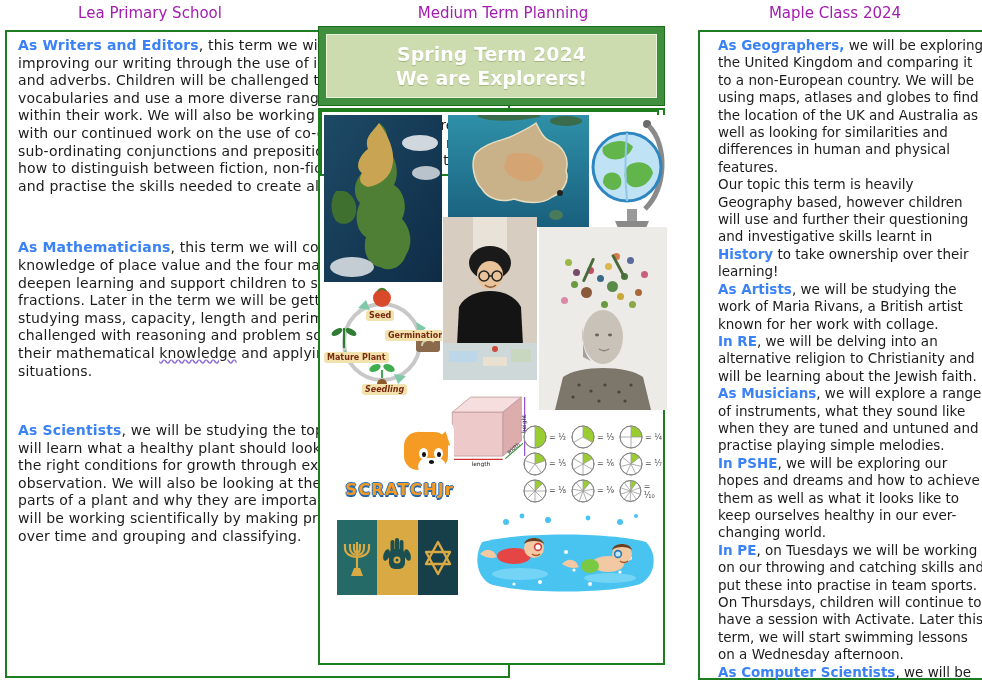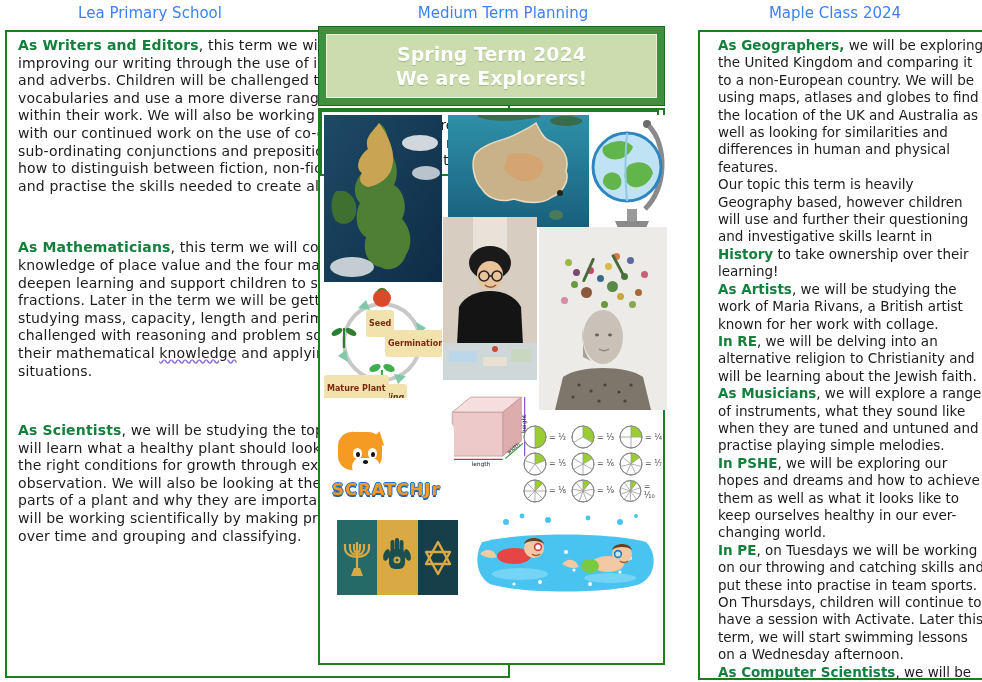--- a/index.html
+++ b/index.html
@@ -1,69 +1,69 @@
 <!DOCTYPE html>
 <html><head>
 <meta charset="utf-8">
 <style>
   html,body{margin:0;padding:0;}
   .page{position:relative;width:982px;height:682px;background:#fff;overflow:hidden;
         font-family:"DejaVu Sans","Liberation Sans",sans-serif;color:#1c1c1c;}
   
-  .hdr{position:absolute;top:4px;font-size:15px;color:#3b82f6;text-align:center;}
+  .hdr{position:absolute;top:4px;font-size:15px;color:#a21caf;text-align:center;}
   .h-school{left:30px;width:240px;}
   .h-doc{left:368px;width:270px;}
   .h-class{left:715px;width:240px;}
   
   .col{position:absolute;background:#fff;border:2px solid #1e7d1e;box-sizing:border-box;}
   .col-left{left:5px;top:30px;width:505px;height:648px;padding:5px 11px;}
   .col-right{left:698px;top:30px;width:306px;height:650px;padding:5px 18px;}
   .col-center{left:318px;top:108px;width:347px;height:557px;}
   .para{margin:0;font-size:14px;line-height:17.6px;letter-spacing:.15px;}
   .gap1{margin-top:44px;}
   .gap2{margin-top:42px;}
-  .lead{color:#15803d;font-weight:bold;}
+  .lead{color:#3b82f6;font-weight:bold;}
   .sq{text-decoration:underline;text-decoration-style:wavy;text-decoration-color:#8a6ad8;}
   .sec{margin:0;font-size:13.5px;line-height:17.4px;}
   
   .banner{position:absolute;left:318px;top:26px;width:347px;height:80px;background:#3f8f3f;
           border:1px solid #1a6b1a;box-sizing:border-box;padding:7px;}
   .banner-inner{width:100%;height:100%;background:#cddcae;box-sizing:border-box;border:1px solid #e9f1da;
           display:flex;flex-direction:column;align-items:center;justify-content:center;
           color:#fff;font-size:19px;font-weight:bold;line-height:24px;text-shadow:0 1px 1px #9fb57e;}
   
   .cimg{position:absolute;overflow:hidden;}
   .uk{left:4px;top:5px;width:118px;height:185px;}
   .aus{left:128px;top:5px;width:142px;height:112px;}
   .globe{left:269px;top:5px;width:76px;height:122px;background:#fff;}
   .artist{left:123px;top:107px;width:94px;height:163px;background:#d7cdc0;}
   .collage{left:219px;top:117px;width:128px;height:183px;background:#edebe7;}
   .lifecycle{left:2px;top:172px;width:120px;height:116px;background:#fff;}
   .cube{left:113px;top:277px;width:105px;height:80px;}
   .scratch{left:12px;top:310px;width:122px;height:88px;background:#fff;border-radius:10px;
-           display:flex;flex-direction:column;align-items:flex-start;}
+           display:flex;flex-direction:column;align-items:flex-end;}
   .fractions{left:203px;top:315px;width:140px;height:78px;display:grid;
              grid-template-columns:repeat(3,1fr);gap:2px 4px;align-items:center;}
   .frcell{display:flex;align-items:center;gap:2px;}
   .frl{font-size:8px;color:#444;}
   .symbols{left:17px;top:410px;width:121px;height:75px;display:flex;}
   .sym{flex:1;display:flex;align-items:center;justify-content:center;}
   .sym1{background:#256a66;}
   .sym2{background:#d9a943;}
   .sym3{background:#173f4a;}
   .swim{left:150px;top:402px;width:190px;height:86px;}
   .values{left:3px;top:488px;width:339px;height:66px;border:2px solid #1e7d1e;box-sizing:border-box;
           padding:5px 9px;font-size:13.5px;line-height:17.5px;background:#fff;}
   
   .lc-label{position:absolute;font-size:8px;font-weight:bold;color:#7a2a10;background:#f2e2ae;
-            border-radius:3px;padding:8px 3px;line-height:11px;white-space:nowrap;text-align:right;}
+            border-radius:3px;padding:0 3px;line-height:11px;white-space:nowrap;text-align:right;}
   .lc-seed{left:44px;top:28px;}
   .lc-germ{left:63px;top:48px;}
   .lc-seedling{left:40px;top:102px;font-style:italic;}
-  .lc-mature{left:2px;top:70px;margin-top:23px;}
+  .lc-mature{left:2px;top:70px;}
   
   .cat{position:relative;width:56px;height:50px;margin-top:4px;}
   .cat-head{position:absolute;left:6px;top:8px;width:44px;height:38px;background:#f59a23;border-radius:14px;}
   .cat-ear{position:absolute;width:0;height:0;border-left:8px solid transparent;border-right:8px solid transparent;
            border-bottom:13px solid #f59a23;top:-1px;}
   .ear-l{left:8px;transform:rotate(-14deg);}
   .ear-r{left:32px;transform:rotate(14deg);}
   .cat-muzzle{position:absolute;left:14px;top:26px;width:28px;height:17px;background:#fff;border-radius:9px;}
   .cat-eye{position:absolute;top:16px;width:9px;height:11px;background:#fff;border-radius:50%;}
   .eye-l{left:15px;} .eye-r{left:30px;}

